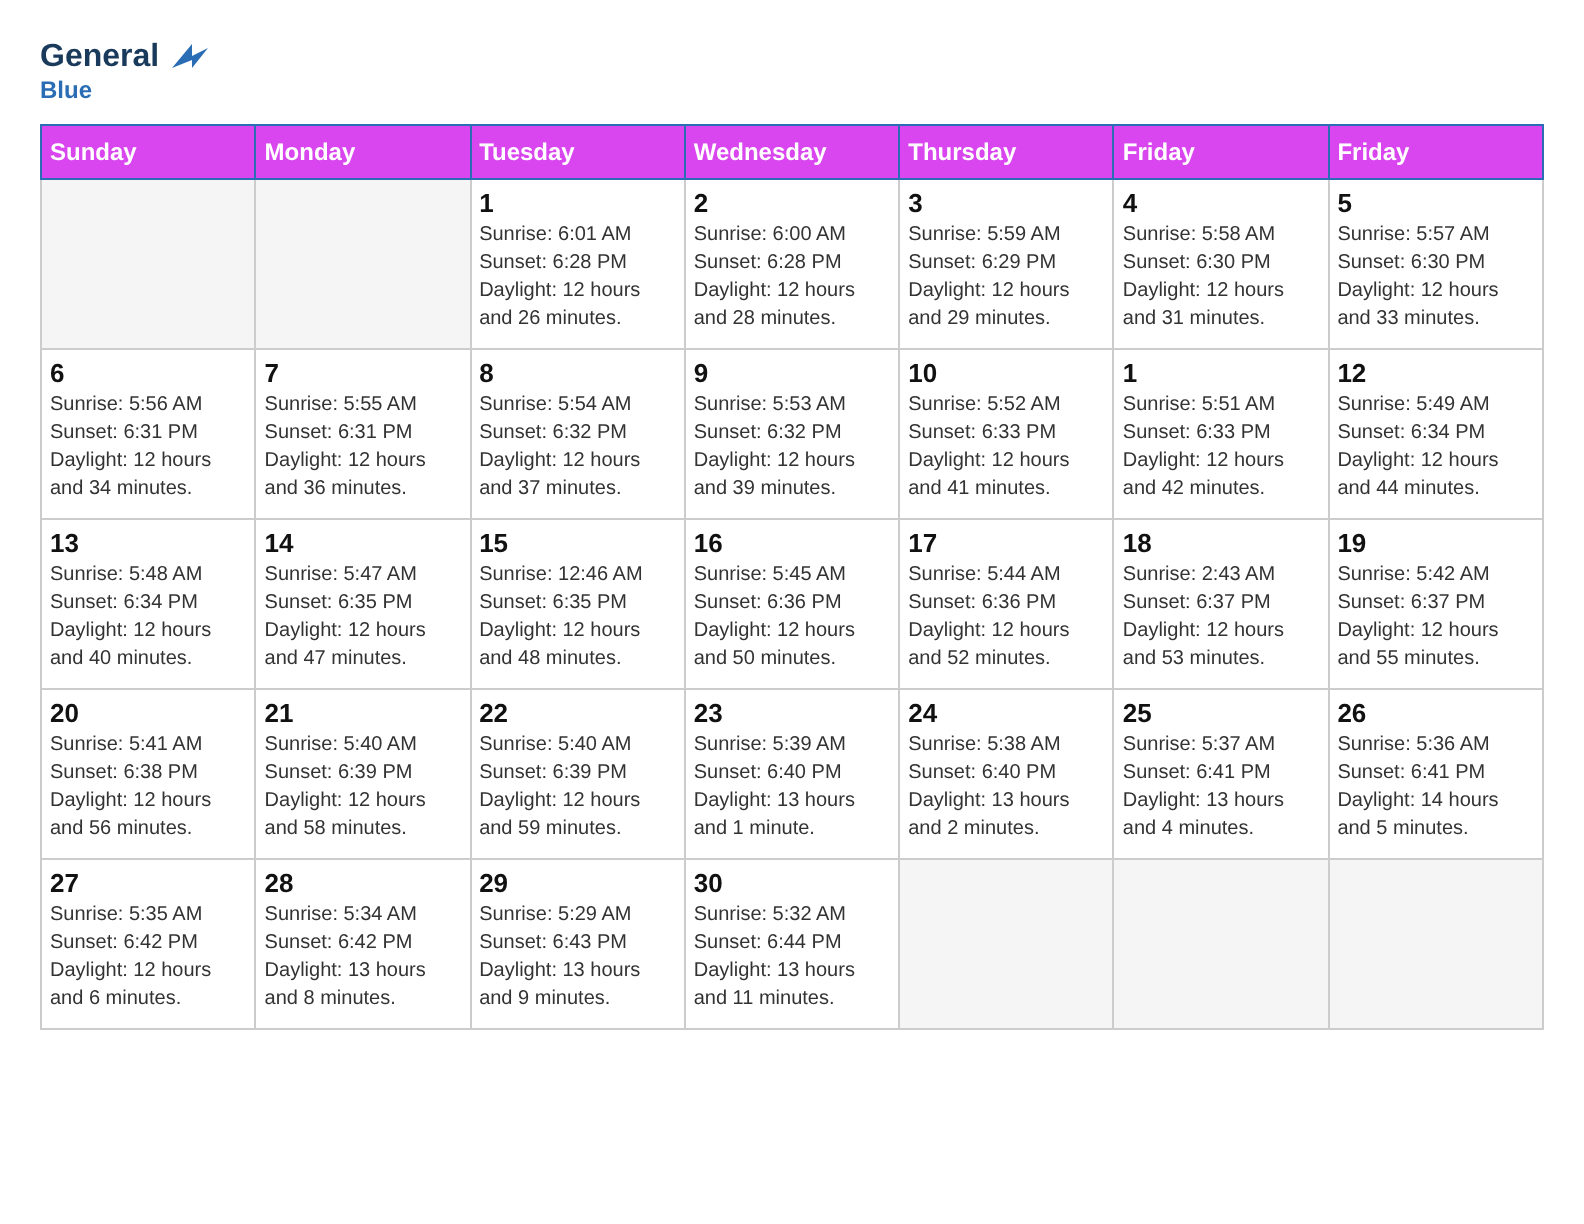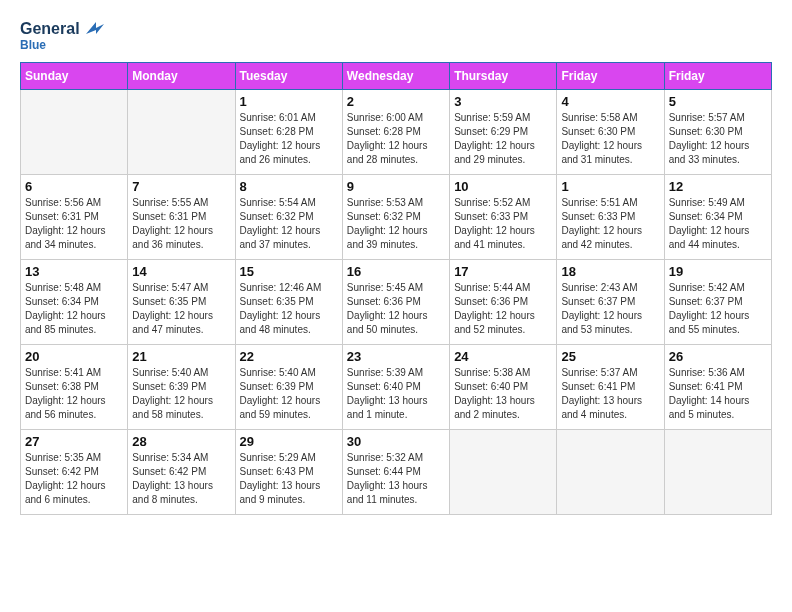--- a/index.html
+++ b/index.html
@@ -205,21 +205,21 @@
             <div>Daylight: 12 hours and 44 minutes.</div>
           </div>
         </td>
       </tr>
       <tr>
         <td>
           <div class="day-number">13</div>
           <div class="day-info">
             <div>Sunrise: 5:48 AM</div>
             <div>Sunset: 6:34 PM</div>
-            <div>Daylight: 12 hours and 85 minutes.</div>
+            <div>Daylight: 12 hours and 40 minutes.</div>
           </div>
         </td>
         <td>
           <div class="day-number">14</div>
           <div class="day-info">
             <div>Sunrise: 5:47 AM</div>
             <div>Sunset: 6:35 PM</div>
             <div>Daylight: 12 hours and 47 minutes.</div>
           </div>
         </td>

